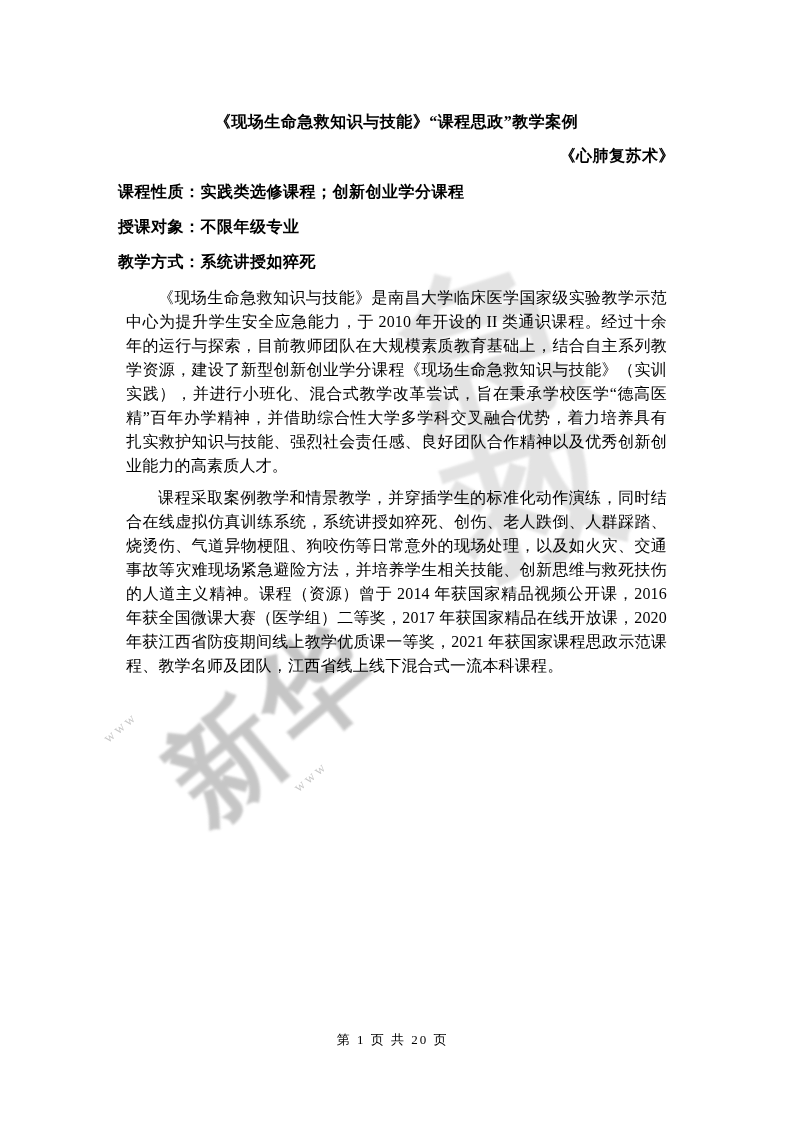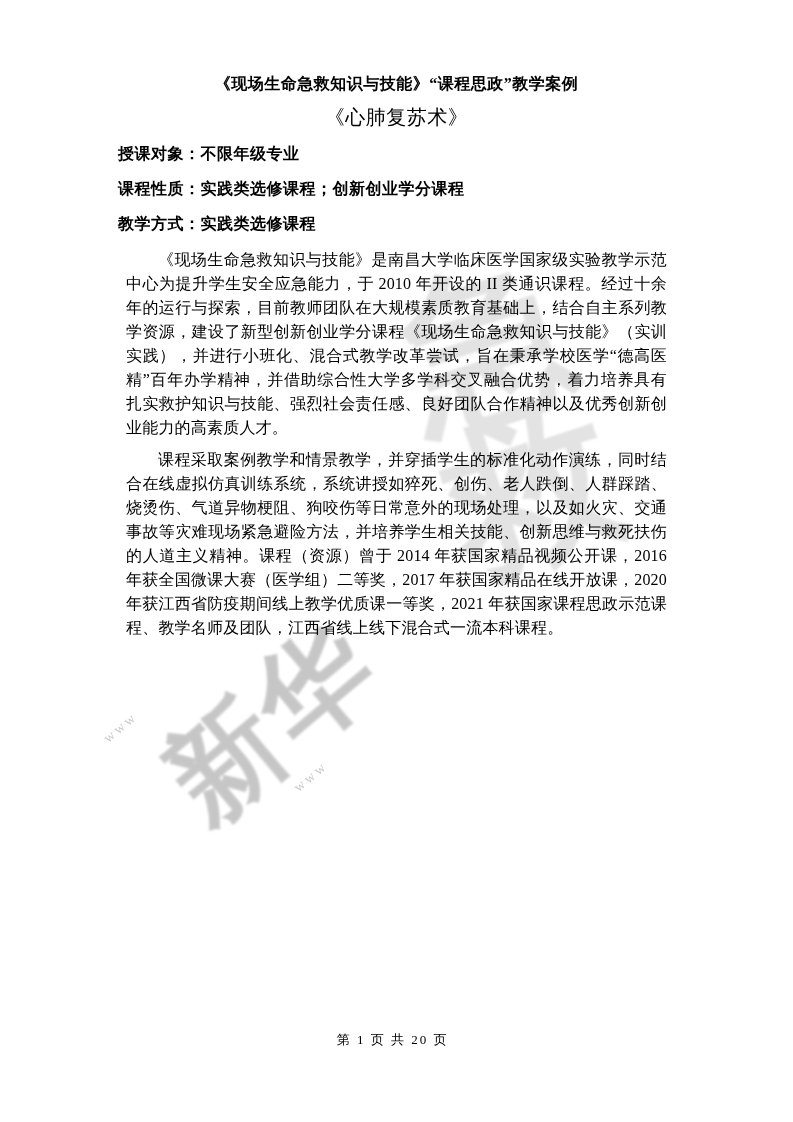--- a/index.html
+++ b/index.html
@@ -62,36 +62,36 @@
     font-size: 14px;
     letter-spacing: 3px;
     color: #c9c9c9;
     white-space: nowrap;
   }
   .wm-url-1 { left: 36px; top: 66px; }
   .wm-url-2 { left: 150px; top: 226px; }
   .content {
     position: relative;
     z-index: 1;
-    padding: 68px 118px 0 118px;
+    padding: 106px 118px 0 118px;
   }
   .doc-title {
     margin: 0;
     font-size: 16px;
     line-height: 31px;
     font-weight: bold;
     text-align: center;
     letter-spacing: 0.5px;
   }
   .doc-subtitle {
     margin: 0;
-    font-size: 20px;
+    font-size: 16px;
     line-height: 37px;
-    font-weight: normal;
-    text-align: center;
+    font-weight: bold;
+    text-align: right;
     letter-spacing: 0.5px;
   }
   .doc-author {
     margin: 0;
     font-size: 16px;
     line-height: 37px;
     font-weight: bold;
     text-align: center;
   }
   .meta-line {
@@ -142,23 +142,23 @@
       <span class="wm-url wm-url-1">www</span>
       <span class="wm-band-text">新华</span>
       <span class="wm-url wm-url-2">www</span>
     </div>
   </div>
 
   <div class="content">
     <h1 class="doc-title">《现场生命急救知识与技能》“课程思政”教学案例</h1>
     <h2 class="doc-subtitle">《心肺复苏术》</h2>
 
+    <p class="meta-line">课程性质：实践类选修课程；创新创业学分课程</p>
     <p class="meta-line">授课对象：不限年级专业</p>
-    <p class="meta-line">课程性质：实践类选修课程；创新创业学分课程</p>
-    <p class="meta-line">教学方式：实践类选修课程</p>
+    <p class="meta-line">教学方式：系统讲授如猝死</p>
 
 
     <p class="paragraph first">《现场生命急救知识与技能》是南昌大学临床医学国家级实验教学示范中心为提升学生安全应急能力，于 2010 年开设的 II 类通识课程。经过十余年的运行与探索，目前教师团队在大规模素质教育基础上，结合自主系列教学资源，建设了新型创新创业学分课程《现场生命急救知识与技能》（实训实践），并进行小班化、混合式教学改革尝试，旨在秉承学校医学“德高医精”百年办学精神，并借助综合性大学多学科交叉融合优势，着力培养具有扎实救护知识与技能、强烈社会责任感、良好团队合作精神以及优秀创新创业能力的高素质人才。</p>
     <p class="paragraph">课程采取案例教学和情景教学，并穿插学生的标准化动作演练，同时结合在线虚拟仿真训练系统，系统讲授如猝死、创伤、老人跌倒、人群踩踏、烧烫伤、气道异物梗阻、狗咬伤等日常意外的现场处理，以及如火灾、交通事故等灾难现场紧急避险方法，并培养学生相关技能、创新思维与救死扶伤的人道主义精神。课程（资源）曾于 2014 年获国家精品视频公开课，2016 年获全国微课大赛（医学组）二等奖，2017 年获国家精品在线开放课，2020 年获江西省防疫期间线上教学优质课一等奖，2021 年获国家课程思政示范课程、教学名师及团队，江西省线上线下混合式一流本科课程。</p>
   </div>
 
   <div class="page-footer">第 1 页 共 20 页</div>
 
 </div>
 

